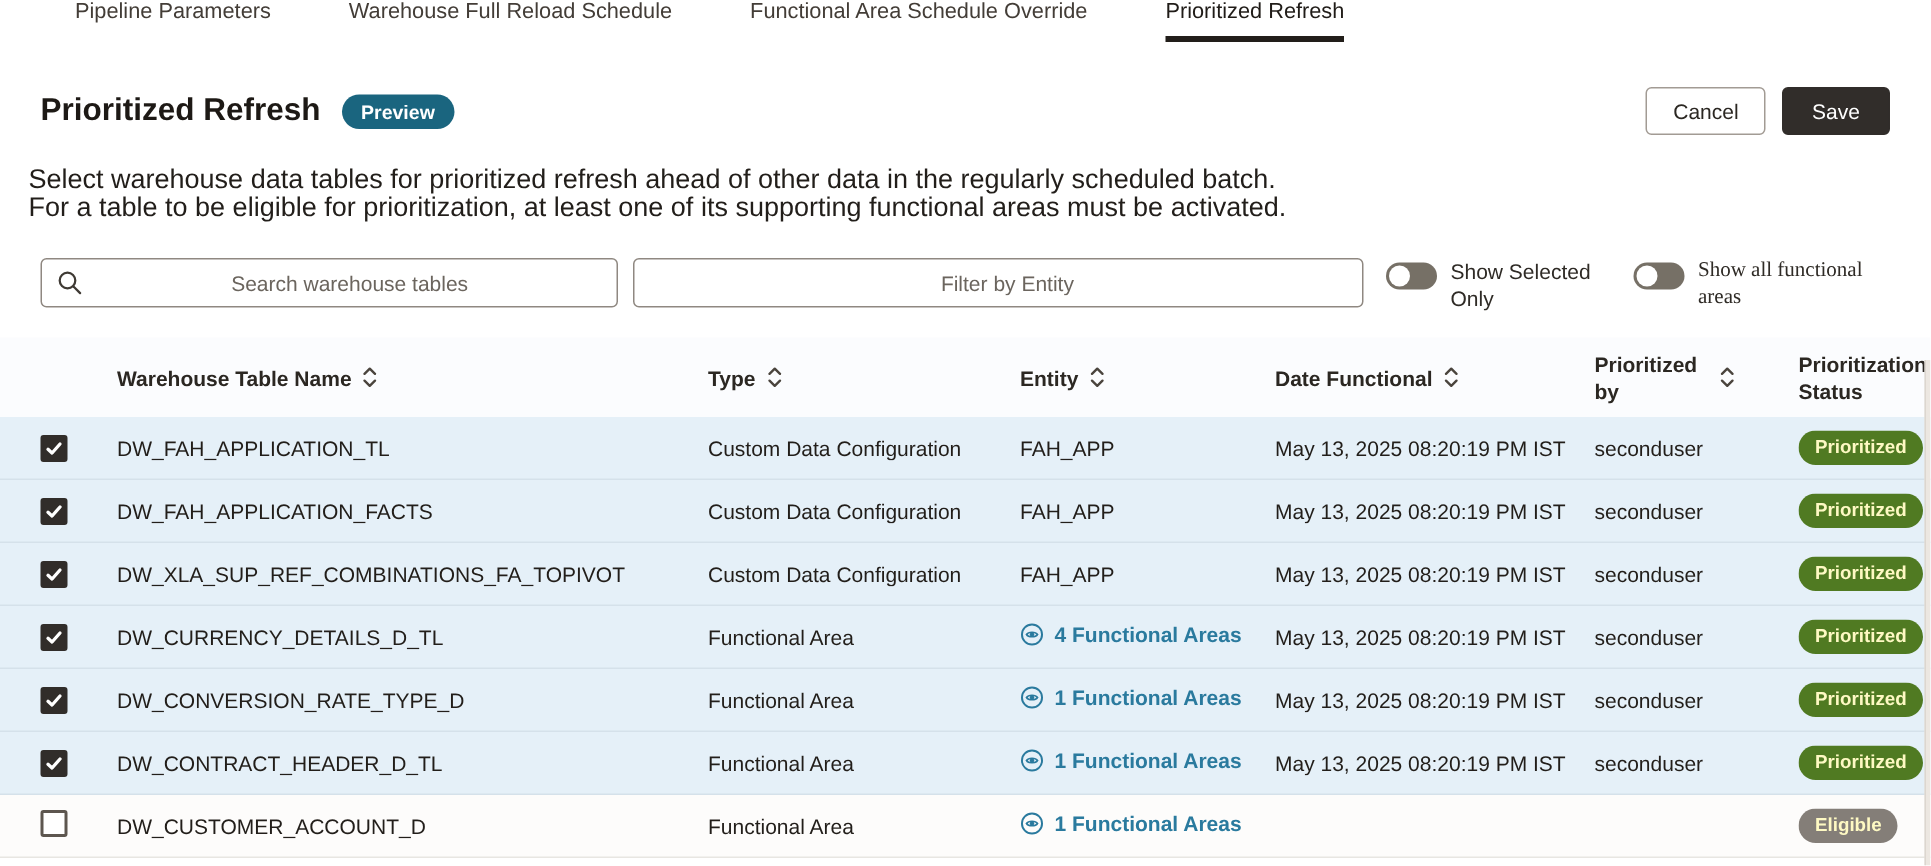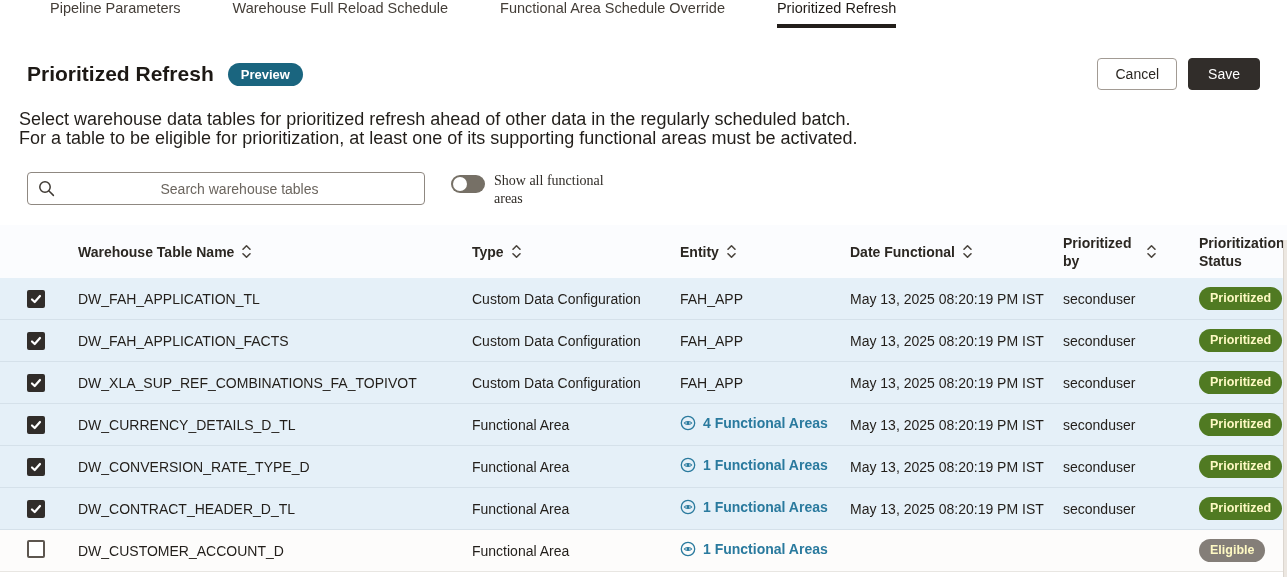--- a/index.html
+++ b/index.html
@@ -97,20 +97,29 @@
 <div class="filter-row">
   <div class="inputbox searchbox">
     <span class="icon-search">
       <svg width="17" height="17" viewBox="0 0 17 17" fill="none" stroke="#3f3a34" stroke-width="1.5">
         <circle cx="7" cy="7" r="5.2"></circle>
         <path d="M11 11 L15.4 15.4" stroke-linecap="round"></path>
       </svg>
     </span>
     <input type="text" placeholder="Search warehouse tables" style="">
   </div>
+  <div class="inputbox entitybox">
+    <input type="text" placeholder="Filter by Entity" style="">
+  </div>
+  <div class="toggle-group">
+    <span class="track">
+        <span class="knob"></span>
+      </span>
+    <span class="toggle-label w1">Show Selected Only</span>
+  </div>
   <div class="toggle-group second">
     <span class="track">
         <span class="knob"></span>
       </span>
     <span class="toggle-label w2">Show all functional areas</span>
   </div>
 </div>
 
 <div class="table">
   <div class="thead">

